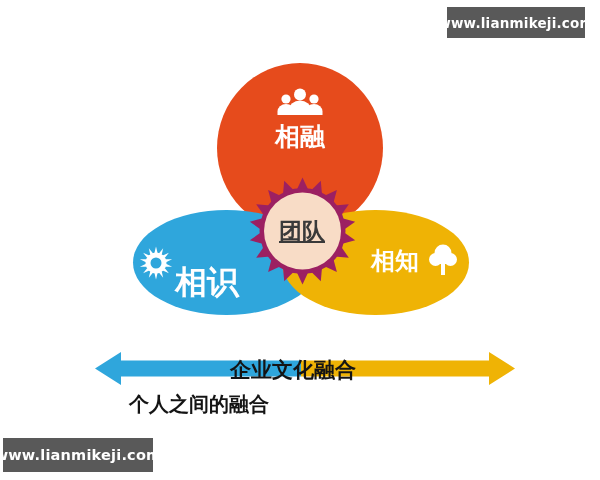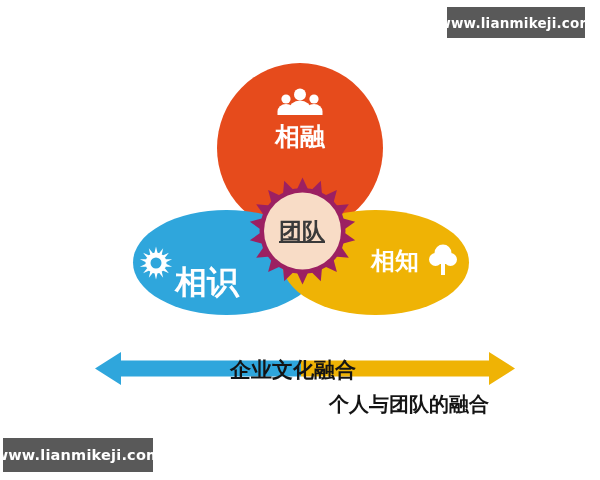--- a/index.html
+++ b/index.html
@@ -109,15 +109,15 @@
   <div class="lbl circle-label" style="left:300px; top:124px;">相融</div>
 
   <div class="lbl circle-label" style="left:207px; top:266px; font-size:32px;">相识</div>
 
   <div class="lbl circle-label" style="left:395px; top:249px; font-size:24px;text-align:center;">相知</div>
 
   <div class="lbl gear-label" style="left: 302px; top: 220px; color: rgb(58, 58, 58);">团队</div>
 
   <div class="lbl axis-title" style="left: 293px; top: 350px; color: rgb(20, 20, 20); margin-top: 10px;">企业文化融合</div>
 
+  <div class="lbl axis-sub" style="left: 199px; top: 394px; color: rgb(20, 20, 20);">个人之间的融合</div>
 
-  <div class="lbl axis-sub" style="left: 409px; top: 394px; color: rgb(20, 20, 20);">个人与团队的融合</div>
 </div>
 
 </body></html>

